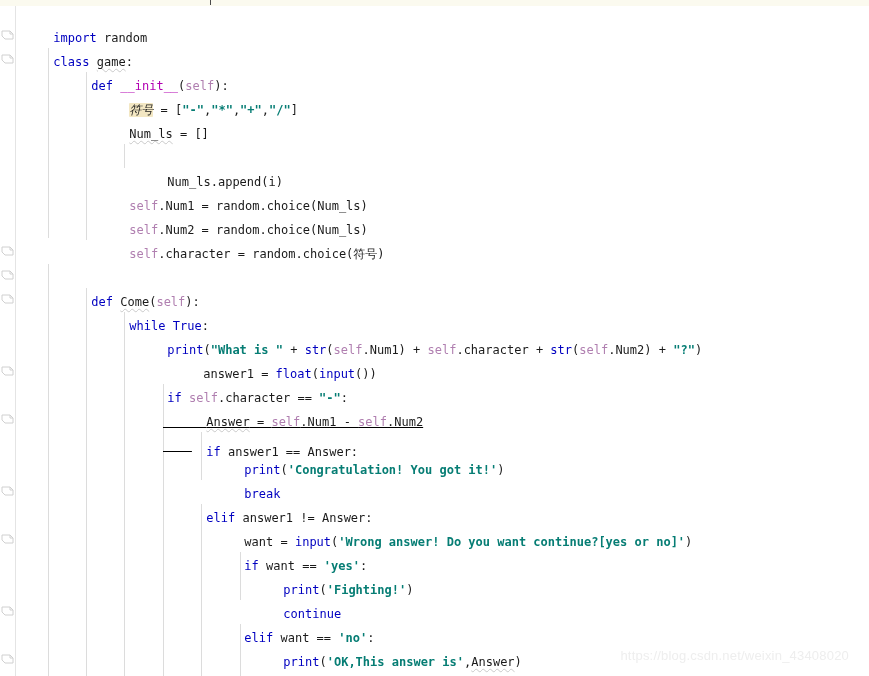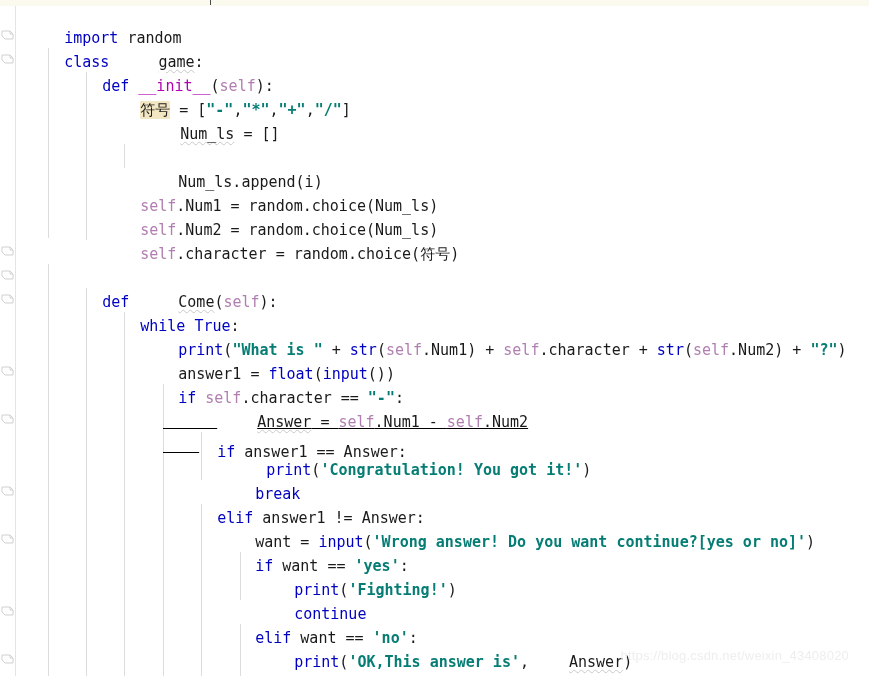--- a/index.html
+++ b/index.html
@@ -70,47 +70,47 @@
     left: 0; top: 0;
     width: 869px;
     height: 676px;
     white-space: pre;
   }
   .line {
     position: absolute;
     left: 0;
     height: 24px;
     white-space: pre;
-    font-size: 15px;
+    font-size: 12px;
     line-height: 24px;
   }
 
   
   .kw      { color: #0000c0; }
   .plain   { color: #1a1a1a; }
   .self    { color: #b07fb0; }
   .magic   { color: #b200b2; }              
   .num     { color: #2020c0; }              
   .str     { color: #067d74; font-weight: bold; }   
   .builtin { color: #0000c0; }
 
   .hl-sym {
     background: #f3e7c3;
     color: #1a1a1a;
     border-radius: 1px;
+    font-style: italic;
   }
 
   
   .squiggle {
     text-decoration: underline;
     text-decoration-style: wavy;
     text-decoration-color: #c9c9c9;
     text-decoration-thickness: 1px;
     text-underline-offset: 2px;
-    margin-left: 40px;
   }
 
   .watermark {
     position: absolute;
     right: 20px;
     bottom: 8px;
     color: #eeeeee;
     font-family: "Liberation Sans", sans-serif;
     font-size: 13px;
     letter-spacing: 0.2px;
@@ -265,41 +265,41 @@
     <div class="line" style="top:290px; left:86px;">
       <span class="kw">while</span><span class="plain"> </span><span class="kw">True</span><span class="plain">:</span>
     </div>
 
     
     <div class="line" style="top:314px; left:124px;">
       <span class="builtin">print</span><span class="plain">(</span><span class="str">"What is "</span><span class="plain"> + </span><span class="builtin">str</span><span class="plain">(</span><span class="self">self</span><span class="plain">.Num1) + </span><span class="self">self</span><span class="plain">.character + </span><span class="builtin">str</span><span class="plain">(</span><span class="self">self</span><span class="plain">.Num2) + </span><span class="str">"?"</span><span class="plain">)</span>
     </div>
 
     
-    <div class="line" style="top:338px; left:124px;">
+    <div class="line" style="top:338px; left:124px;padding-left:36px;">
       <span class="plain">answer1 = </span><span class="builtin">float</span><span class="plain">(</span><span class="builtin">input</span><span class="plain">())</span>
     </div>
 
     
     <div class="line" style="top:362px; left:124px;">
       <span class="kw">if</span><span class="plain"> </span><span class="self">self</span><span class="plain">.character == </span><span class="str">"-"</span><span class="plain">:</span>
     </div>
 
     
     <div class="line" style="top:386px; left:163px;text-decoration:underline;">
       <span class="plain squiggle">Answer</span><span class="plain"> = </span><span class="self">self</span><span class="plain">.Num1 - </span><span class="self">self</span><span class="plain">.Num2</span>
     </div>
 
     
     <div class="line" style="top:416px; left:163px;">
       <span class="kw">if</span><span class="plain"> answer1 == Answer:</span>
     </div>
 
     
-    <div class="line" style="top:434px; left:201px;margin-left:11px;">
+    <div class="line" style="top:434px; left:201px;">
       <span class="builtin">print</span><span class="plain">(</span><span class="str">'Congratulation! You got it!'</span><span class="plain">)</span>
     </div>
 
     
     <div class="line" style="top:458px; left:201px;">
       <span class="kw">break</span>
     </div>
 
     
     <div class="line" style="top:482px; left:163px;">

